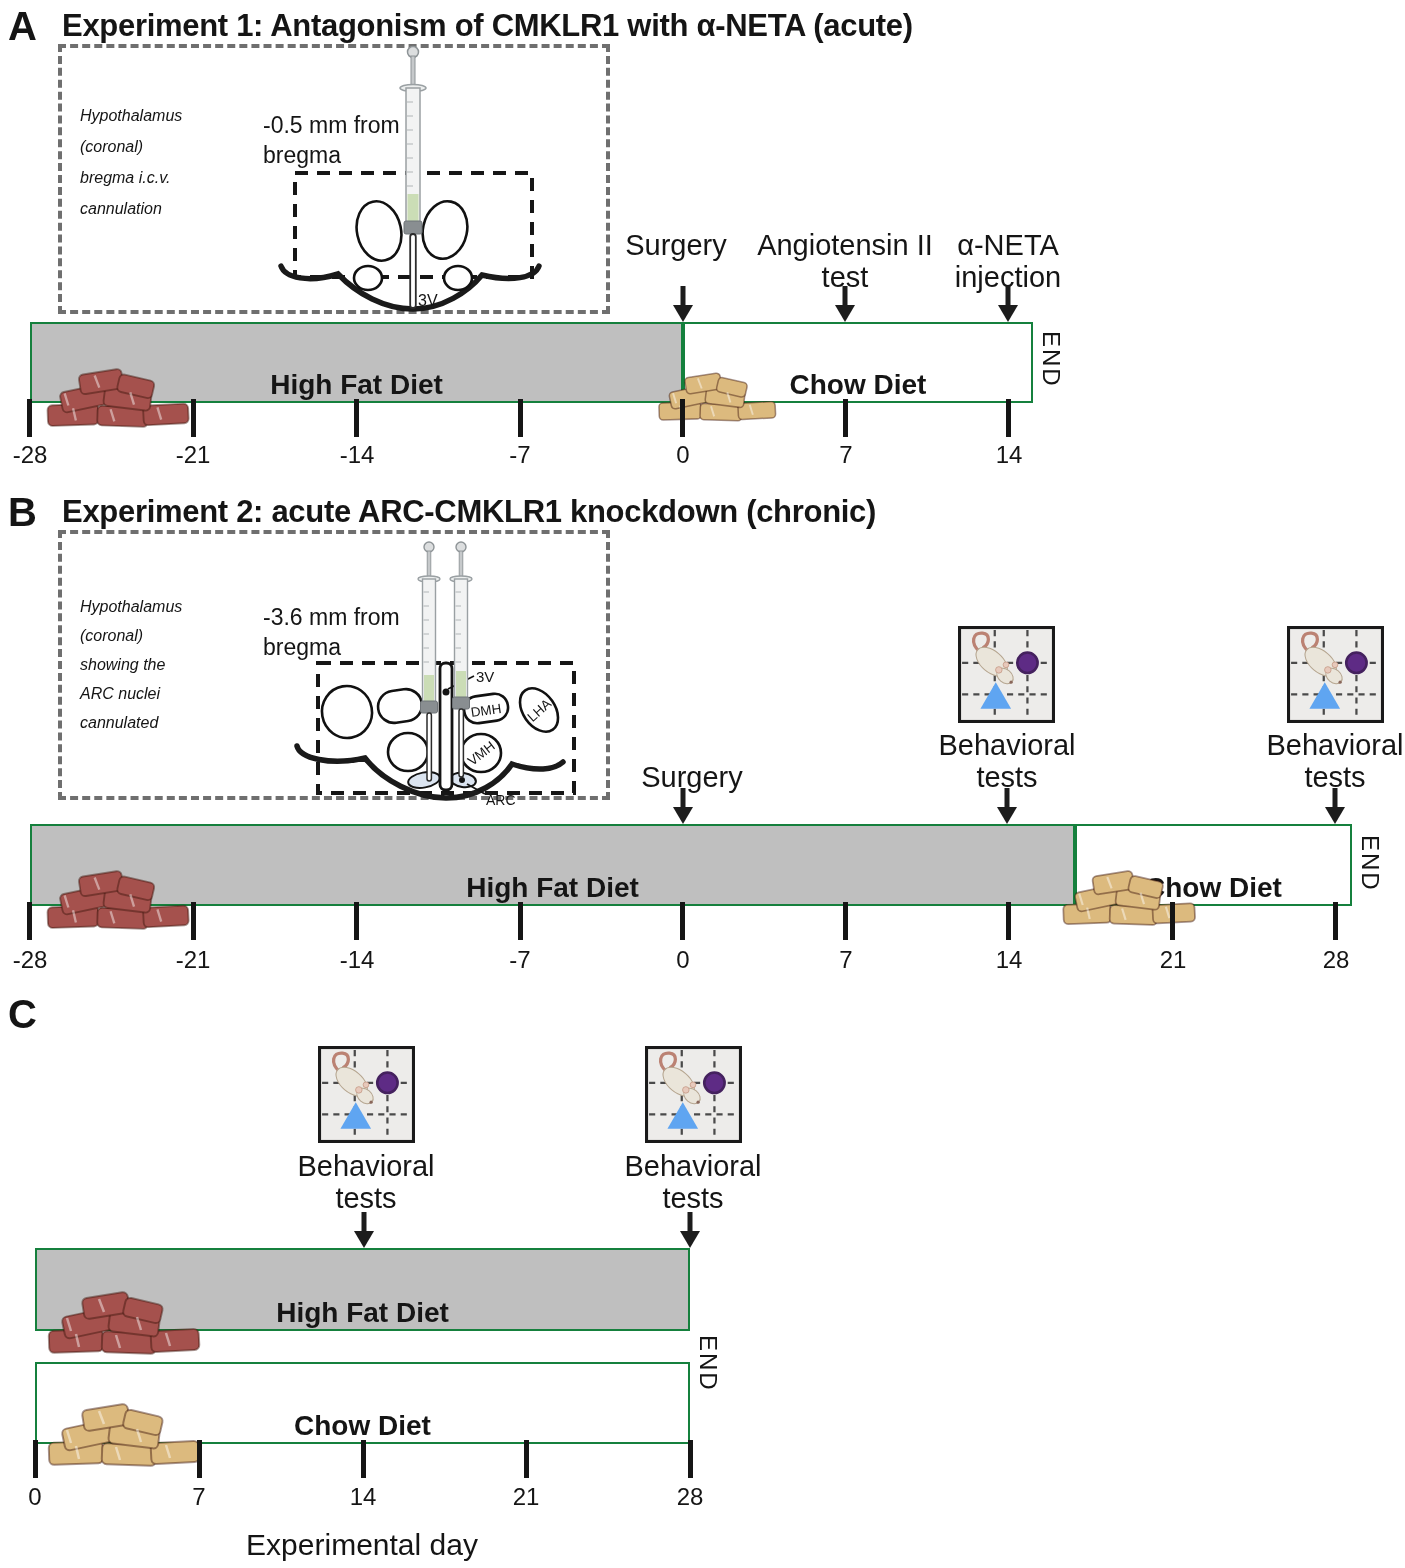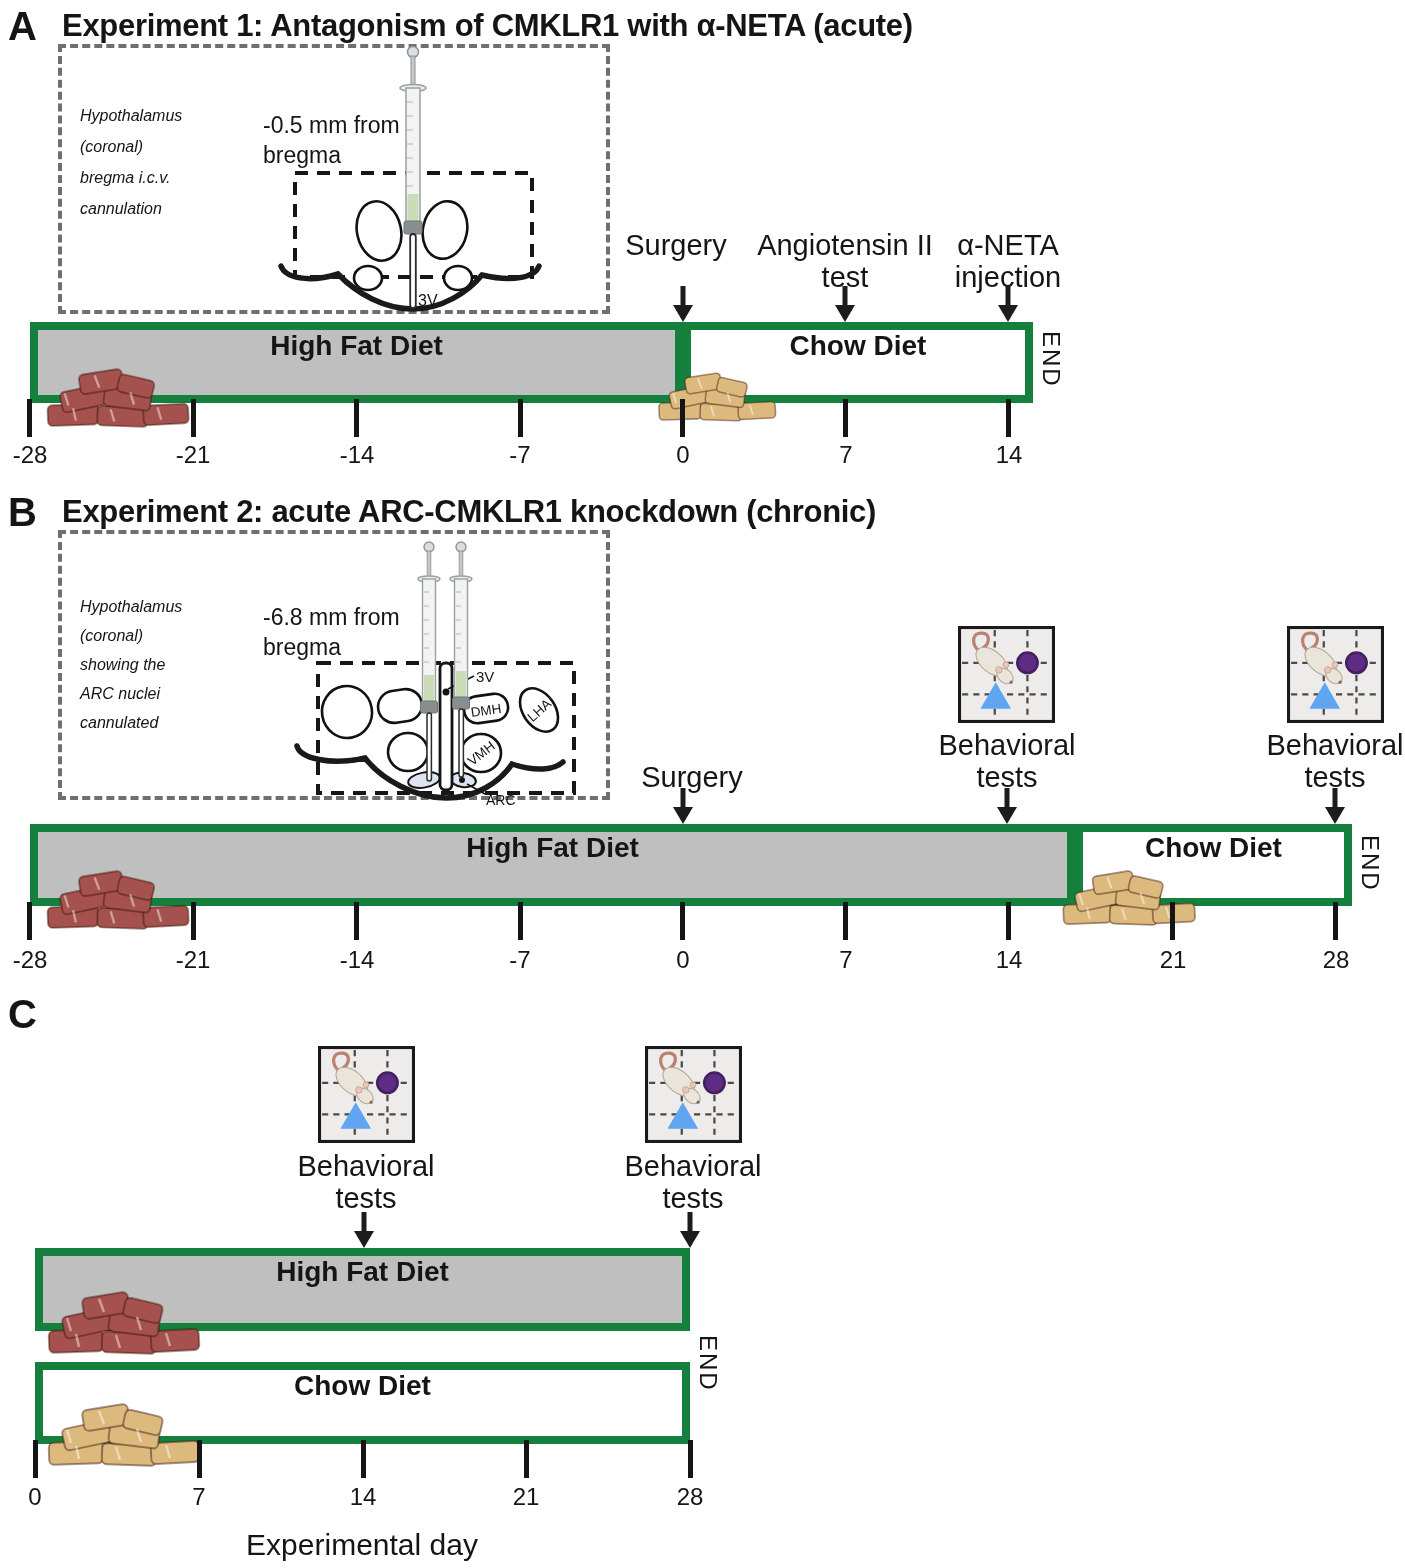--- a/index.html
+++ b/index.html
@@ -7,21 +7,21 @@
           font-family:"Liberation Sans",sans-serif;color:#151515;overflow:hidden;}
   .abs{position:absolute;}
   .cx{transform:translateX(-50%);}
   .panel-letter{font-size:40px;font-weight:700;}
   .panel-title{font-size:31px;font-weight:700;letter-spacing:-0.3px;white-space:nowrap;text-align:center;}
   .dash-box{border:4px dashed #6f6f6f;box-sizing:border-box;}
   .caption{font-style:italic;font-size:16px;line-height:31px;white-space:nowrap;}
   .caption-b{line-height:29px;}
   .note{font-size:23px;line-height:30px;white-space:nowrap;}
   .event{font-size:29px;line-height:32px;text-align:center;white-space:nowrap;}
-  .bar{border:8px solid #15803d;box-sizing:border-box;display:flex;align-items:flex-start;justify-content:center;}
+  .bar{border:2px solid #15803d;box-sizing:border-box;display:flex;align-items:flex-end;justify-content:center;}
   .bar-gray{background:#bfbfbf;}
   .bar-white{background:#ffffff;}
   .bar-label{font-size:28px;font-weight:700;white-space:nowrap;}
   .tick{width:5px;background:#151515;}
   .tick-label{font-size:24px;white-space:nowrap;}
   .end-label{writing-mode:vertical-rl;font-size:24px;letter-spacing:2px;white-space:nowrap;}
   .xlabel{font-size:30px;white-space:nowrap;}
   svg text{font-family:"Liberation Sans",sans-serif;fill:#151515;}
 </style>
 </head>
@@ -174,21 +174,21 @@
 
   <div class="abs dash-box" style="left:58px;top:530px;width:552px;height:270px"></div>
   <div class="abs caption caption-b" style="left:80px;top:592px">
     <div>Hypothalamus</div>
     <div>(coronal)</div>
     <div>showing the</div>
     <div>ARC nuclei</div>
     <div>cannulated</div>
   </div>
   <div class="abs note" style="left:263px;top:602px">
-    <div>-6.8 mm from</div>
+    <div>-3.6 mm from</div>
     <div>bregma</div>
   </div>
 
   <svg class="abs" style="left:290px;top:540px" width="290" height="272" viewBox="0 0 290 272">
     <rect x="28" y="123" width="256" height="130" fill="none" stroke="#161616" stroke-width="4" stroke-dasharray="13 9"></rect>
     <path d="M 7 206 C 10 218 40 226 75 218 C 92 240 126 258 156 258 C 186 258 210 242 222 224 C 246 232 264 230 273 222" fill="none" stroke="#1a1a1a" stroke-width="5.5" stroke-linecap="round"></path>
     <ellipse cx="57" cy="172" rx="25" ry="26" transform="rotate(-10 57 172)" fill="#fff" stroke="#111" stroke-width="2.6"></ellipse>
     <rect x="88" y="150" width="44" height="32" rx="16" transform="rotate(-8 110 166)" fill="#fff" stroke="#111" stroke-width="2.6"></rect>
     <ellipse cx="118" cy="212" rx="20" ry="19" fill="#fff" stroke="#111" stroke-width="2.6"></ellipse>
     <rect x="174" y="155" width="44" height="27" rx="13" transform="rotate(-8 196 168)" fill="#fff" stroke="#111" stroke-width="2.6"></rect>

